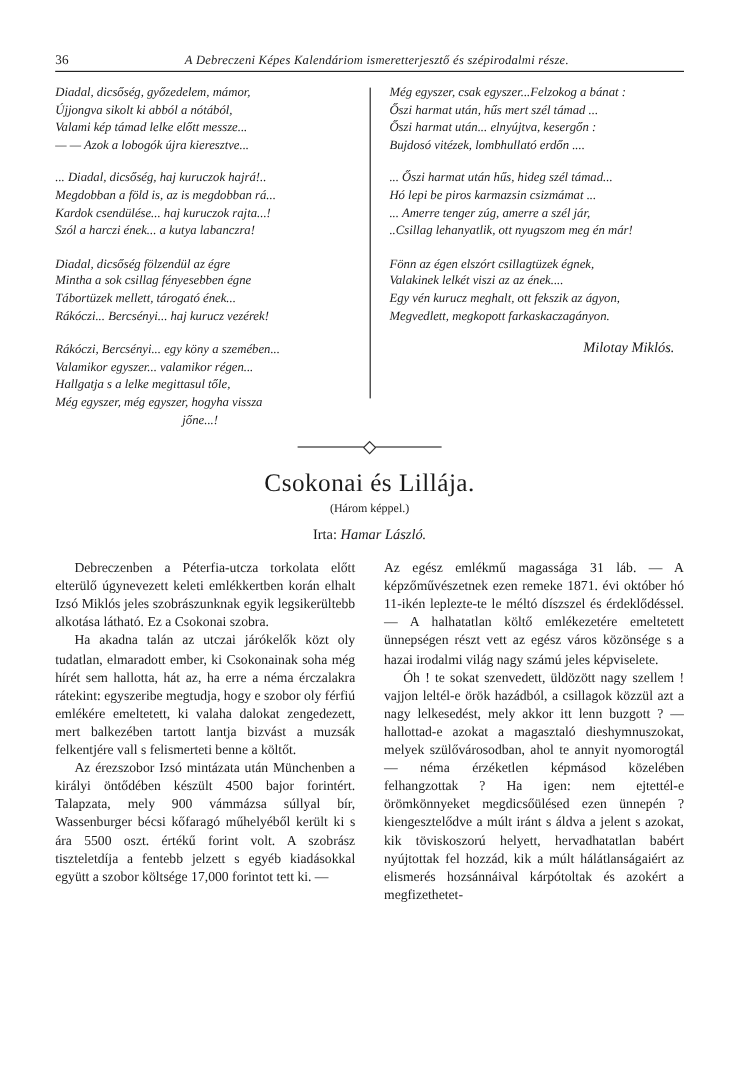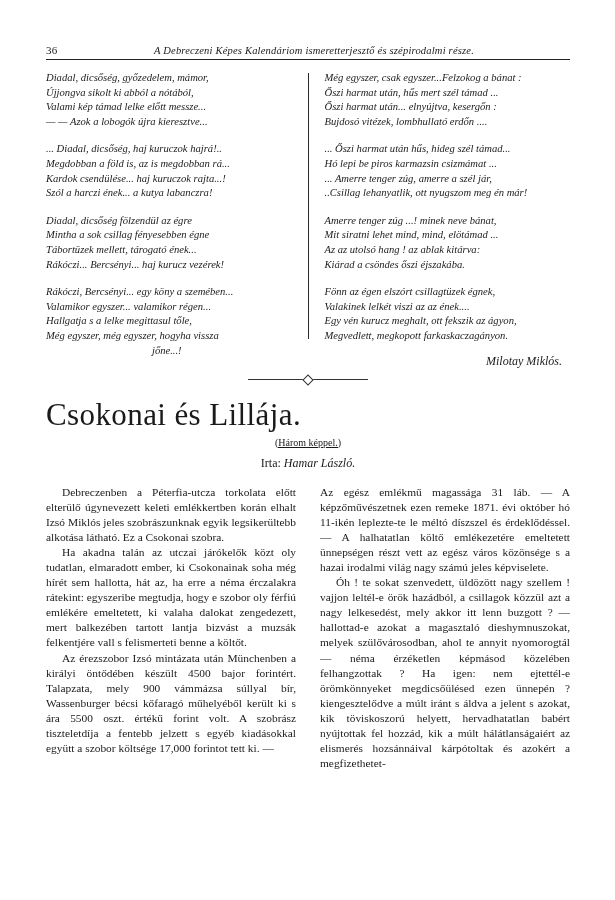--- a/index.html
+++ b/index.html
@@ -107,31 +107,30 @@
     top: 5px;
     left: 50%;
     transform: translateX(-50%) rotate(45deg);
     width: 6px;
     height: 6px;
     background: #fff;
     border: 1px solid #333;
   }
   
   .art-title {
-    text-align: left;
-    font-size: 31px;
+    text-align: center;
+    font-size: 21px;
     font-family: "Liberation Serif", serif;
     letter-spacing: 0.4px;
     margin: 6px 0 4px 0;
   }
   .art-sub {
     text-align: center;
     font-size: 10px;
     margin-bottom: 8px;
-    text-decoration: underline;
   }
   .art-author {
     text-align: center;
     font-size: 12px;
     margin-bottom: 14px;
   }
   .art-author .by { font-style: normal; }
   .art-author .name { font-style: italic; }
   
   .body-wrap {
@@ -199,26 +198,20 @@
 Őszi harmat után, hűs mert szél támad ...
 Őszi harmat után... elnyújtva, kesergőn :
 Bujdosó vitézek, lombhullató erdőn ....</div>
           </div>
         <div class="stanza">
             <div>... Őszi harmat után hűs, hideg szél támad...
 Hó lepi be piros karmazsin csizmámat ...
 ... Amerre tenger zúg, amerre a szél jár,
 ..Csillag lehanyatlik, ott nyugszom meg én már!</div>
           </div>
-        <div class="stanza">
-            <div>Amerre tenger zúg ...! minek neve bánat,
-Mit siratni lehet mind, mind, elötámad ...
-Az az utolsó hang ! az ablak kitárva:
-Kiárad a csöndes őszi éjszakába.</div>
-          </div>
         <div class="stanza last">
             <div>Fönn az égen elszórt csillagtüzek égnek,
 Valakinek lelkét viszi az az ének....
 Egy vén kurucz meghalt, ott fekszik az ágyon,
 Megvedlett, megkopott farkaskaczagányon.</div>
           </div>
         <div class="signature">Milotay Miklós.</div>
       </div>
     </div>
 

